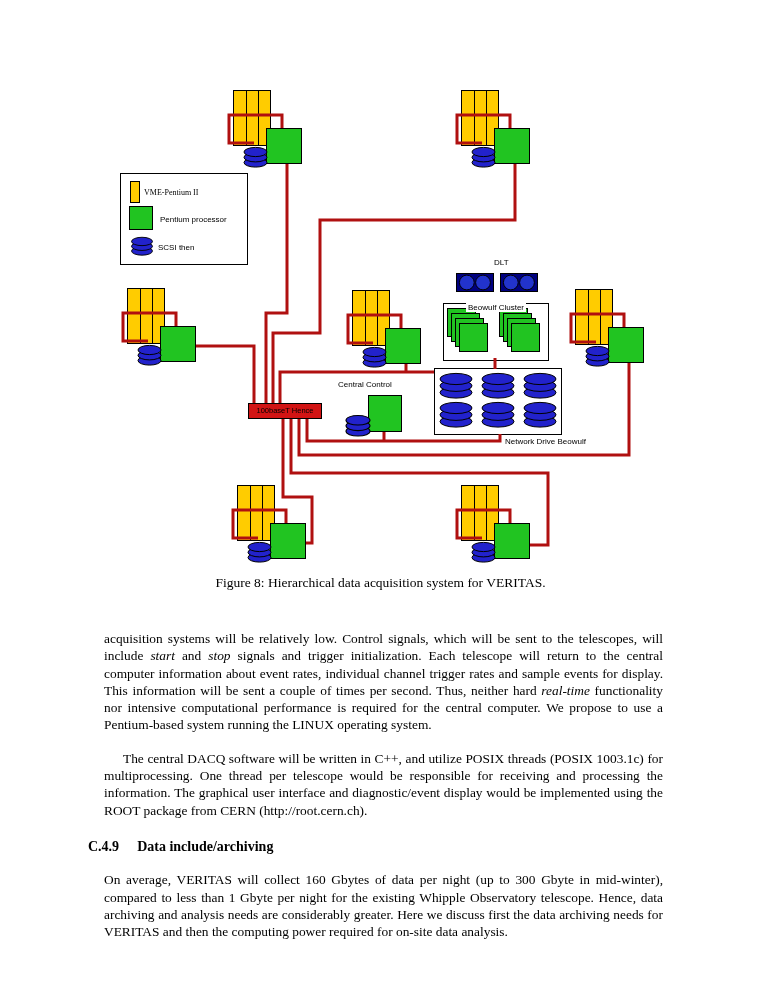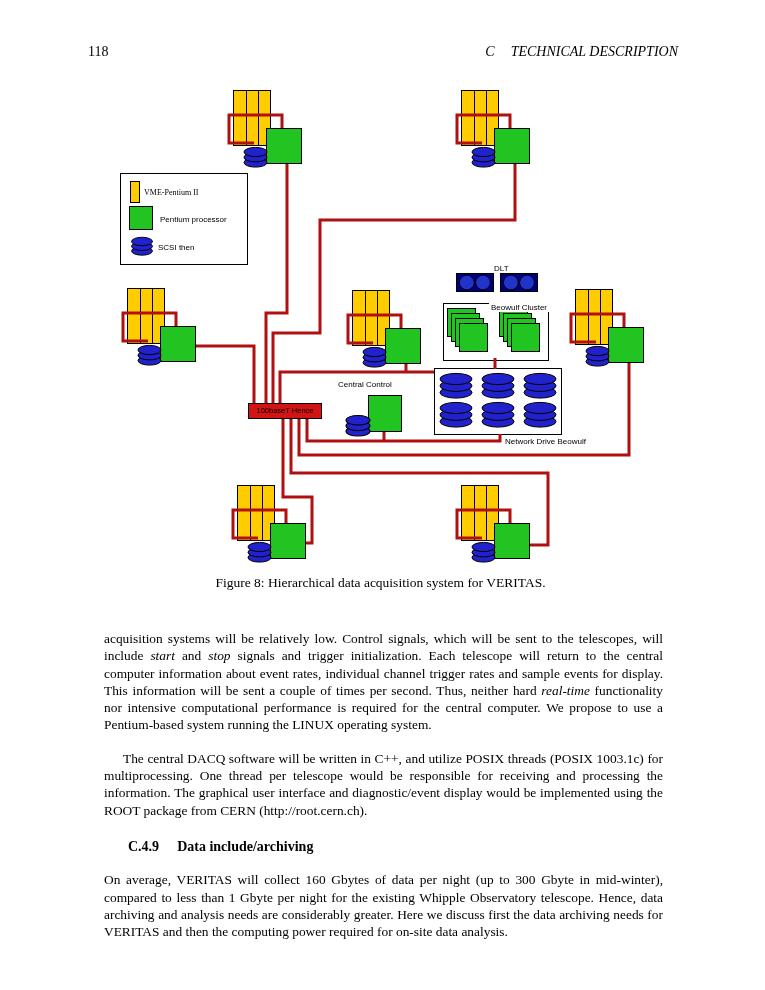--- a/index.html
+++ b/index.html
@@ -31,42 +31,36 @@
   .legend-item-label{position:absolute;z-index:5;font-family:"Liberation Sans",sans-serif;font-size:8px;white-space:nowrap;}
   .legend-swatch-vme{position:absolute;width:10px;height:22px;background:var(--crate,#FFCC00);border:1px solid #000;z-index:3;box-sizing:border-box;}
   .legend-swatch-green{position:absolute;width:24px;height:24px;background:var(--pgreen,#21C421);border:1px solid #000;z-index:3;box-sizing:border-box;}
 
   .bsq{position:absolute;width:29px;height:29px;background:var(--pgreen,#21C421);border:1px solid #000;z-index:1;box-sizing:border-box;}
   .switchbox{
     position:absolute;left:248px;top:403px;width:74px;height:16px;background:var(--sred,#D21414);
     border:1px solid #000;z-index:3;box-sizing:border-box;text-align:center;
     font-family:"Liberation Sans",sans-serif;font-size:7.5px;line-height:14px;color:#000;white-space:nowrap;
   }
-  .beolabel{position:absolute;left:443px;top:296px;width:106px;text-align:right;z-index:5;}
+  .beolabel{position:absolute;left:443px;top:296px;width:106px;text-align:center;z-index:5;}
   .beolabel span{background:#fff;padding:0 2px;font-family:"Liberation Sans",sans-serif;font-size:8px;}
 
   
   .caption{position:absolute;left:0;right:4px;top:575px;text-align:center;font-size:13.5px;}
   .bodytext{position:absolute;left:88px;top:614px;width:591px;font-size:13.4px;line-height:17.3px;text-align:justify;}
   .bodytext p{margin:16px;}
   .bodytext p.indent{text-indent:19px;}
   .subhead{margin:19px 0 13px 0;font-weight:bold;font-size:14px;}
-  .subhead .num{margin-right:18px;margin-left:40px;}
+  .subhead .num{margin-right:18px;}
 </style>
 </head>
 <body>
 
 <div class="page">
 
-  <div class="runhead">
-    <span class="pagenum">118</span>
-    <span class="headright">
-      <span class="sec">C</span><span>TECHNICAL DESCRIPTION</span>
-    </span>
-  </div>
 
   <svg class="wires" width="765" height="990">
     <g stroke="#B01010" stroke-width="3" fill="none">
 
       <polyline points="254,143 229,143 229,115 282,115 282,129"></polyline>
       <polyline points="482,143 457,143 457,115 510,115 510,129"></polyline>
       <polyline points="148,341 123,341 123,313 176,313 176,327"></polyline>
       <polyline points="373,343 348,343 348,315 401,315 401,329"></polyline>
       <polyline points="596,342 571,342 571,314 624,314 624,328"></polyline>
       <polyline points="258,538 233,538 233,510 286,510 286,524"></polyline>
@@ -200,21 +194,21 @@
     <div class="pbox"></div>
     <svg class="scsi" width="27" height="22" viewBox="0 0 26 22">
         <g stroke="#000" fill="#2222CC">
           <ellipse cx="13" cy="16.5" rx="11.5" ry="4.6"></ellipse>
           <ellipse cx="13" cy="11.3" rx="11.5" ry="4.6"></ellipse>
           <ellipse cx="13" cy="6" rx="11.5" ry="4.6"></ellipse>
         </g>
       </svg>
   </div>
 
-  <div class="dlabel" style="left:488px;top:264px;padding-left:6px;">DLT</div>
+  <div class="dlabel" style="left:488px;top:258px;padding-left:6px;">DLT</div>
   <svg class="scsi" style="left:456px;top:273px;" width="38" height="19" viewBox="0 0 38 19">
     <rect x="0.5" y="0.5" width="37" height="18" fill="#00007F" stroke="#000"></rect>
     <circle cx="10.8" cy="9.5" r="7.4" fill="#2233CC" stroke="#000"></circle>
     <circle cx="27" cy="9.5" r="7.4" fill="#2233CC" stroke="#000"></circle>
   </svg>
   <svg class="scsi" style="left:500px;top:273px;" width="38" height="19" viewBox="0 0 38 19">
     <rect x="0.5" y="0.5" width="37" height="18" fill="#00007F" stroke="#000"></rect>
     <circle cx="10.8" cy="9.5" r="7.4" fill="#2233CC" stroke="#000"></circle>
     <circle cx="27" cy="9.5" r="7.4" fill="#2233CC" stroke="#000"></circle>
   </svg>

